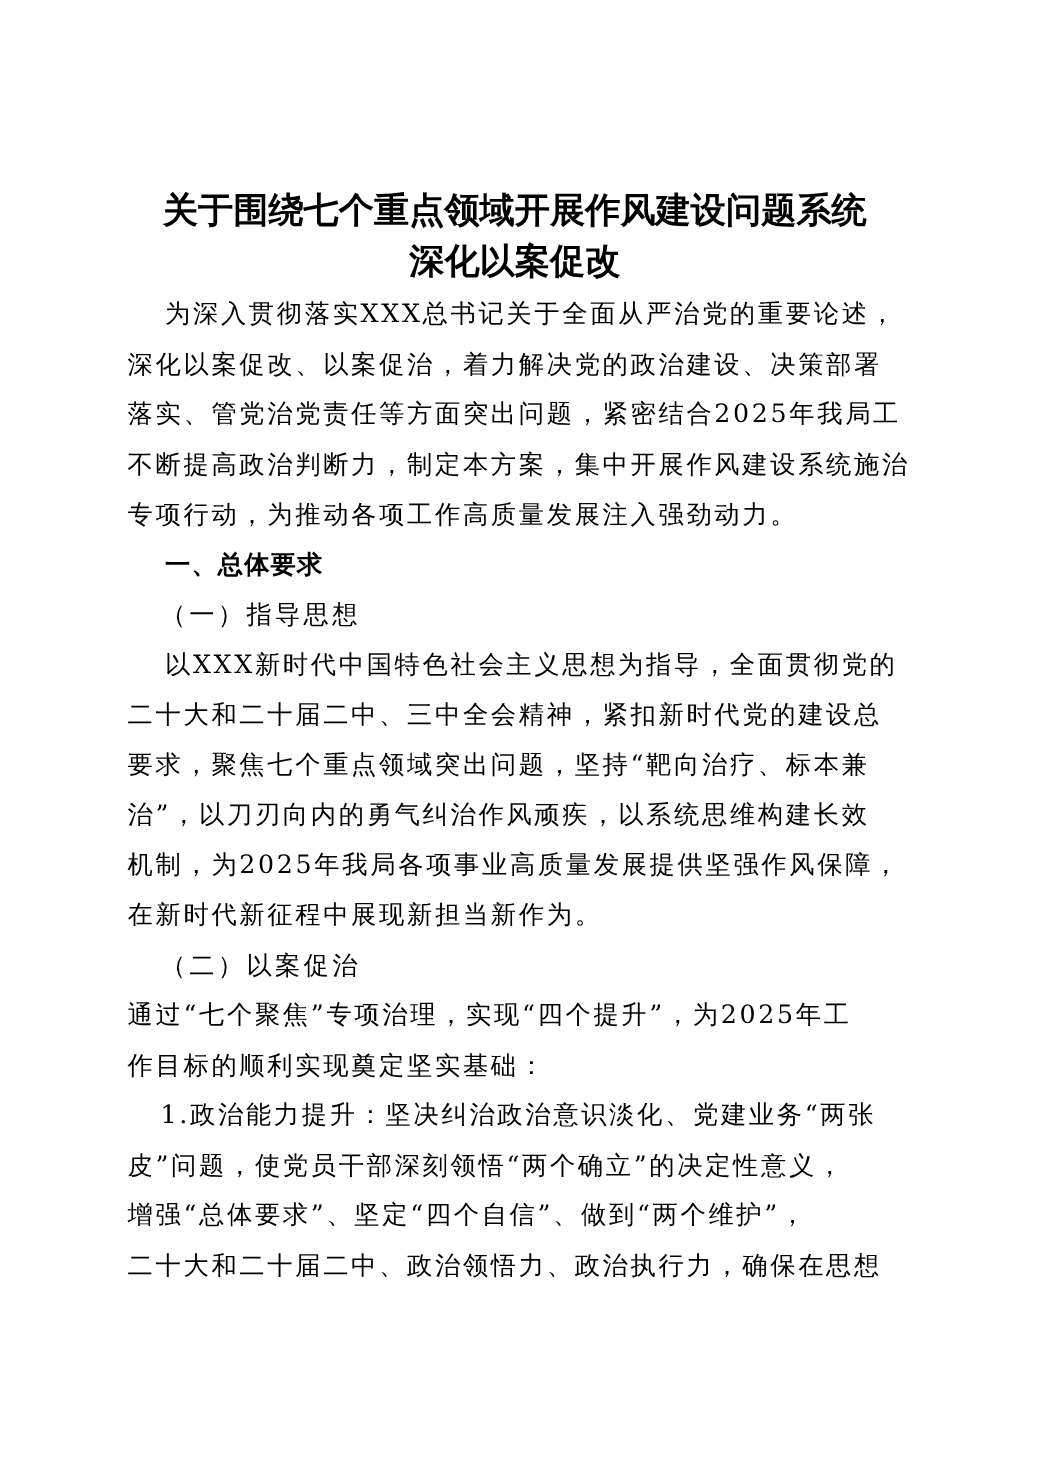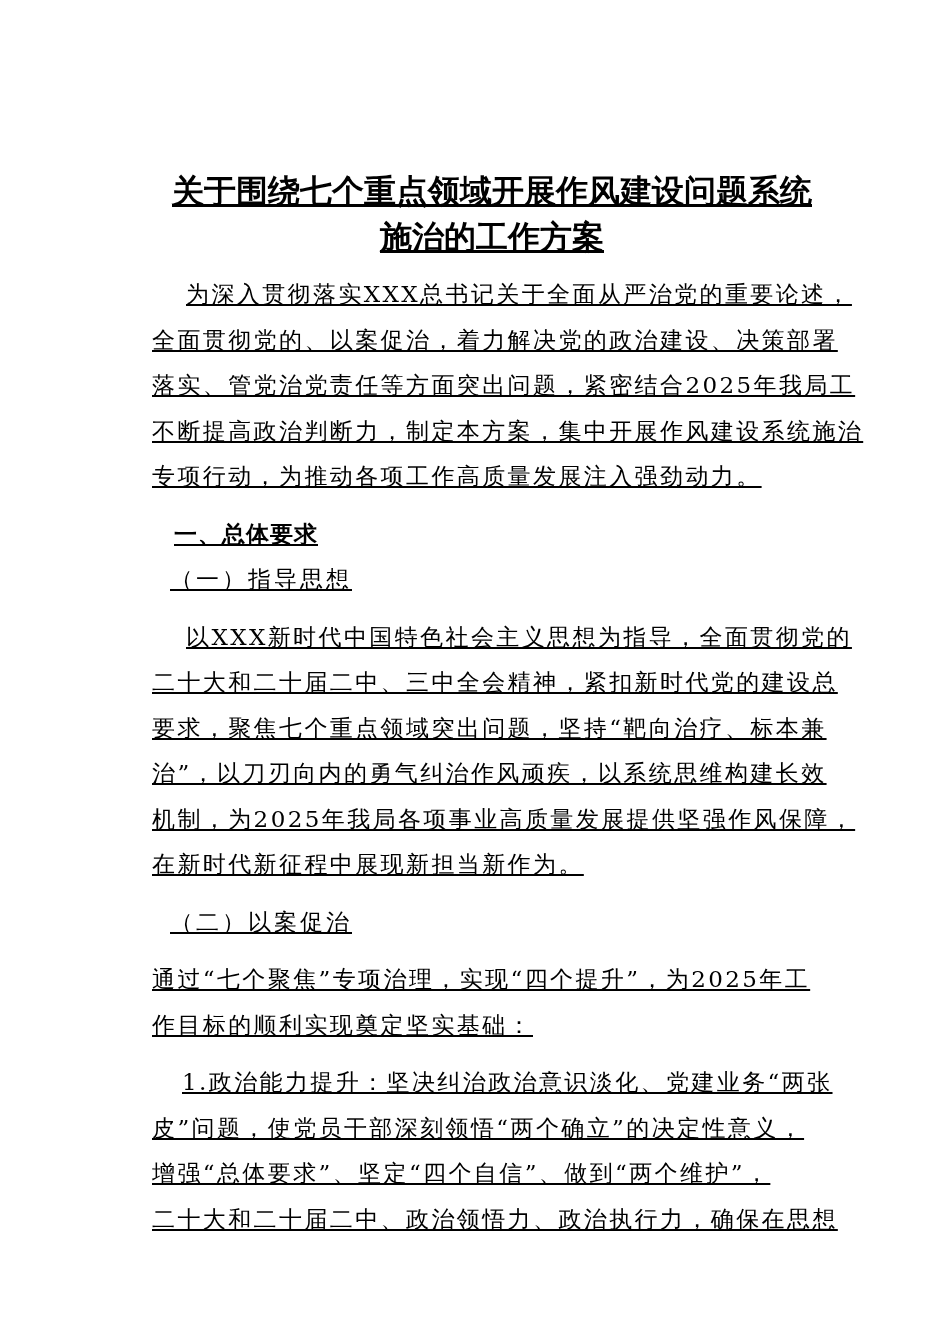--- a/index.html
+++ b/index.html
@@ -10,24 +10,23 @@
   body {
     width: 950px;
     height: 1344px;
     position: relative;
     overflow: hidden;
     font-family: "DejaVu Serif", "Liberation Serif", serif;
     color: #000000;
   }
   .page {
     position: absolute;
-    left: 140px;
+    left: 116px;
     top: 168px;
     width: 704px;
-    text-decoration: underline;
   }
   .title {
     font-family: "DejaVu Serif", "Liberation Serif", serif;
     font-weight: bold;
     font-size: 32px;
     line-height: 46px;
     text-align: center;
     letter-spacing: 0px;
     margin: 0 0 4px 0;
   }
@@ -47,35 +46,35 @@
   .indent { padding-left: 34px; }
   .indent-sm { padding-left: 30px; }
   .heading1 {
     font-family: "DejaVu Sans", "Liberation Sans", sans-serif;
     font-weight: bold;
     letter-spacing: 1px;
   }
   .heading2 {
     letter-spacing: 3px;
   }
-  .para { margin: 12px; }
+  .para { margin: 0; }
 </style>
 </head>
 <body>
 
 <div class="page">
 
   <h1 class="title">
     <span class="tline">关于围绕七个重点领域开展作风建设问题系统</span>
-    <span class="tline">施治的工作方案</span>
+    <span class="tline">深化以案促改</span>
   </h1>
 
   <div class="para">
     <span class="line indent">为深入贯彻落实XXX总书记关于全面从严治党的重要论述，</span>
-    <span class="line">全面贯彻党的、以案促治，着力解决党的政治建设、决策部署</span>
+    <span class="line">深化以案促改、以案促治，着力解决党的政治建设、决策部署</span>
     <span class="line">落实、管党治党责任等方面突出问题，紧密结合2025年我局工</span>
     <span class="line">不断提高政治判断力，制定本方案，集中开展作风建设系统施治</span>
     <span class="line">专项行动，为推动各项工作高质量发展注入强劲动力。</span>
   </div>
 
   <span class="line indent heading1">一、总体要求</span>
 
   <span class="line indent-sm heading2">（一）指导思想</span>
 
   <div class="para">

